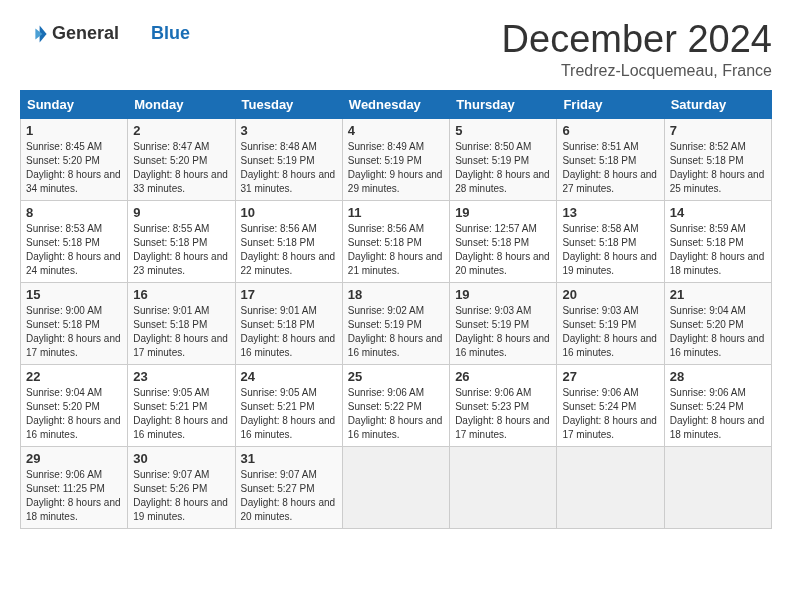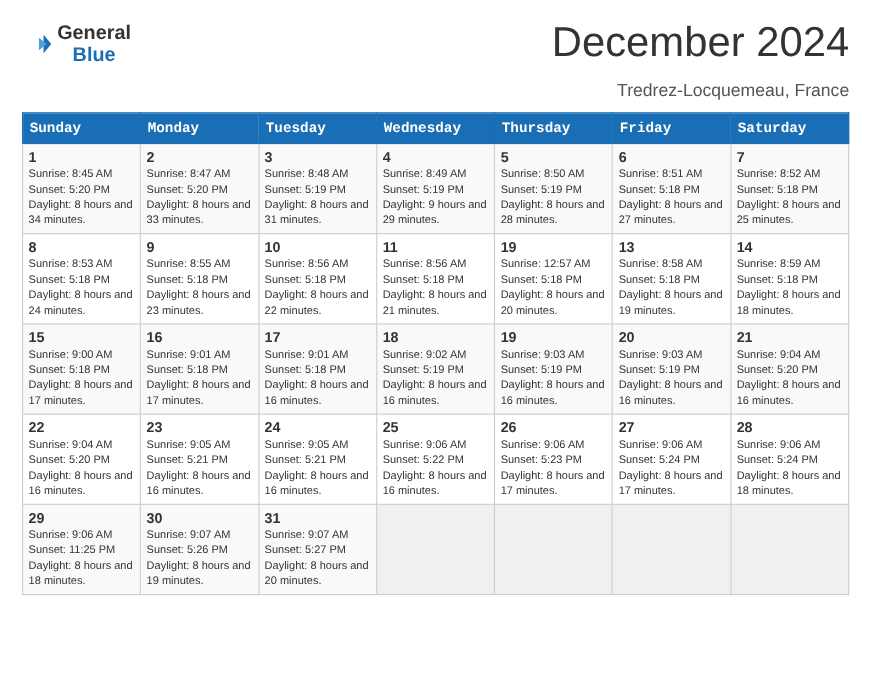--- a/index.html
+++ b/index.html
@@ -16,22 +16,23 @@
       justify-content: space-between;
       margin-bottom: 10px;
     }
     .logo {
       display: flex;
       align-items: center;
       gap: 4px;
     }
     .logo-text {
       display: flex;
-      flex-direction: column;
+      flex-direction: row;
       line-height: 1.1;
+      gap: 32px;
     }
     .logo-general {
       font-size: 18px;
       font-weight: bold;
       color: #333;
     }
     .logo-blue {
       font-size: 18px;
       font-weight: bold;
       color: #1a6eb5;
@@ -46,36 +47,35 @@
     }
     .month-title {
       font-size: 38px;
       font-weight: normal;
       color: #333;
       line-height: 1;
     }
     .location-title {
       font-size: 16px;
       color: #555;
-      margin-top: 16px;
+      margin-top: 4px;
     }
     .calendar-table {
       width: 100%;
       border-collapse: collapse;
       font-size: 11px;
     }
     .calendar-table thead th {
       background-color: #1a6eb5;
       color: #fff;
       padding: 6px 6px;
       text-align: left;
       font-size: 13px;
       font-weight: bold;
       border: 1px solid #1a6eb5;
-      font-family: Liberation Mono, monospace;
     }
     .calendar-table tbody td {
       border: 1px solid #ccc;
       vertical-align: top;
       padding: 4px 5px;
       width: calc(100% / 7);
       min-height: 70px;
       background: #fff;
     }
     .calendar-table tbody tr:nth-child(odd) td {

